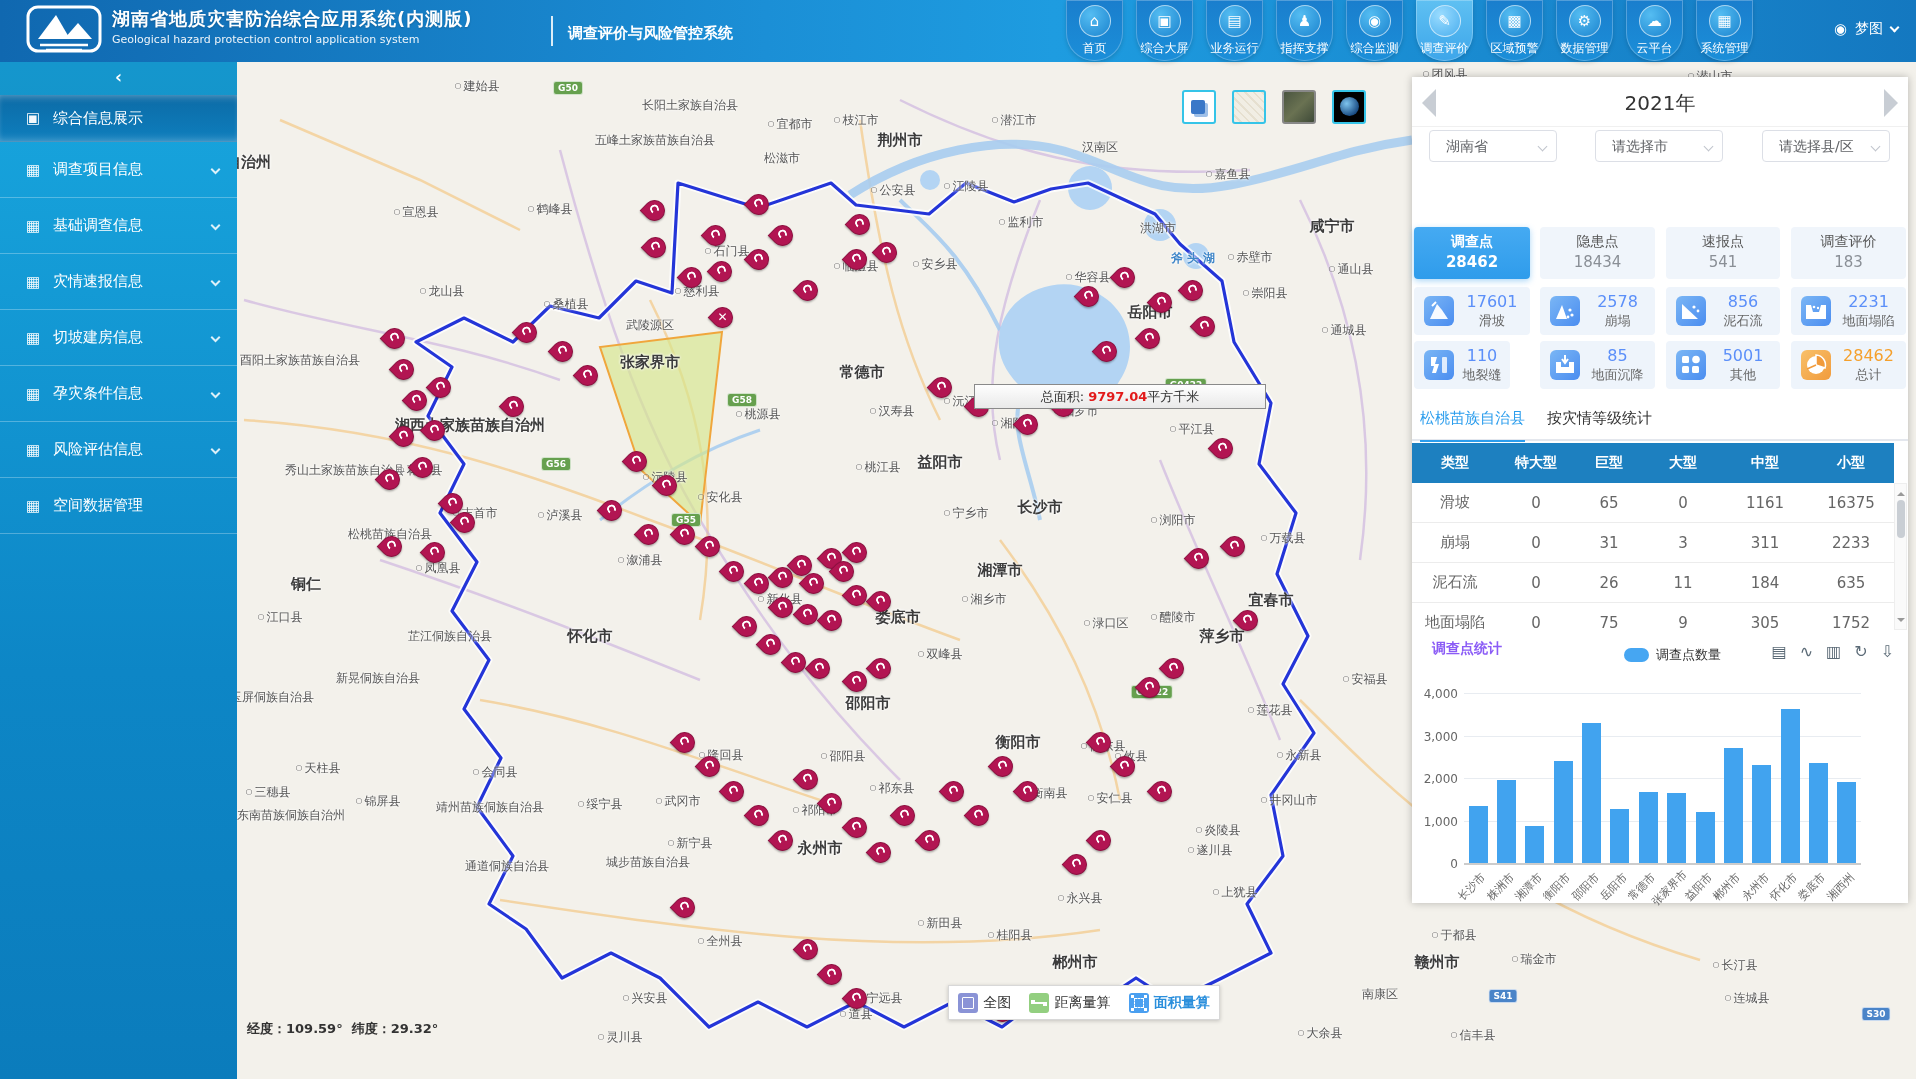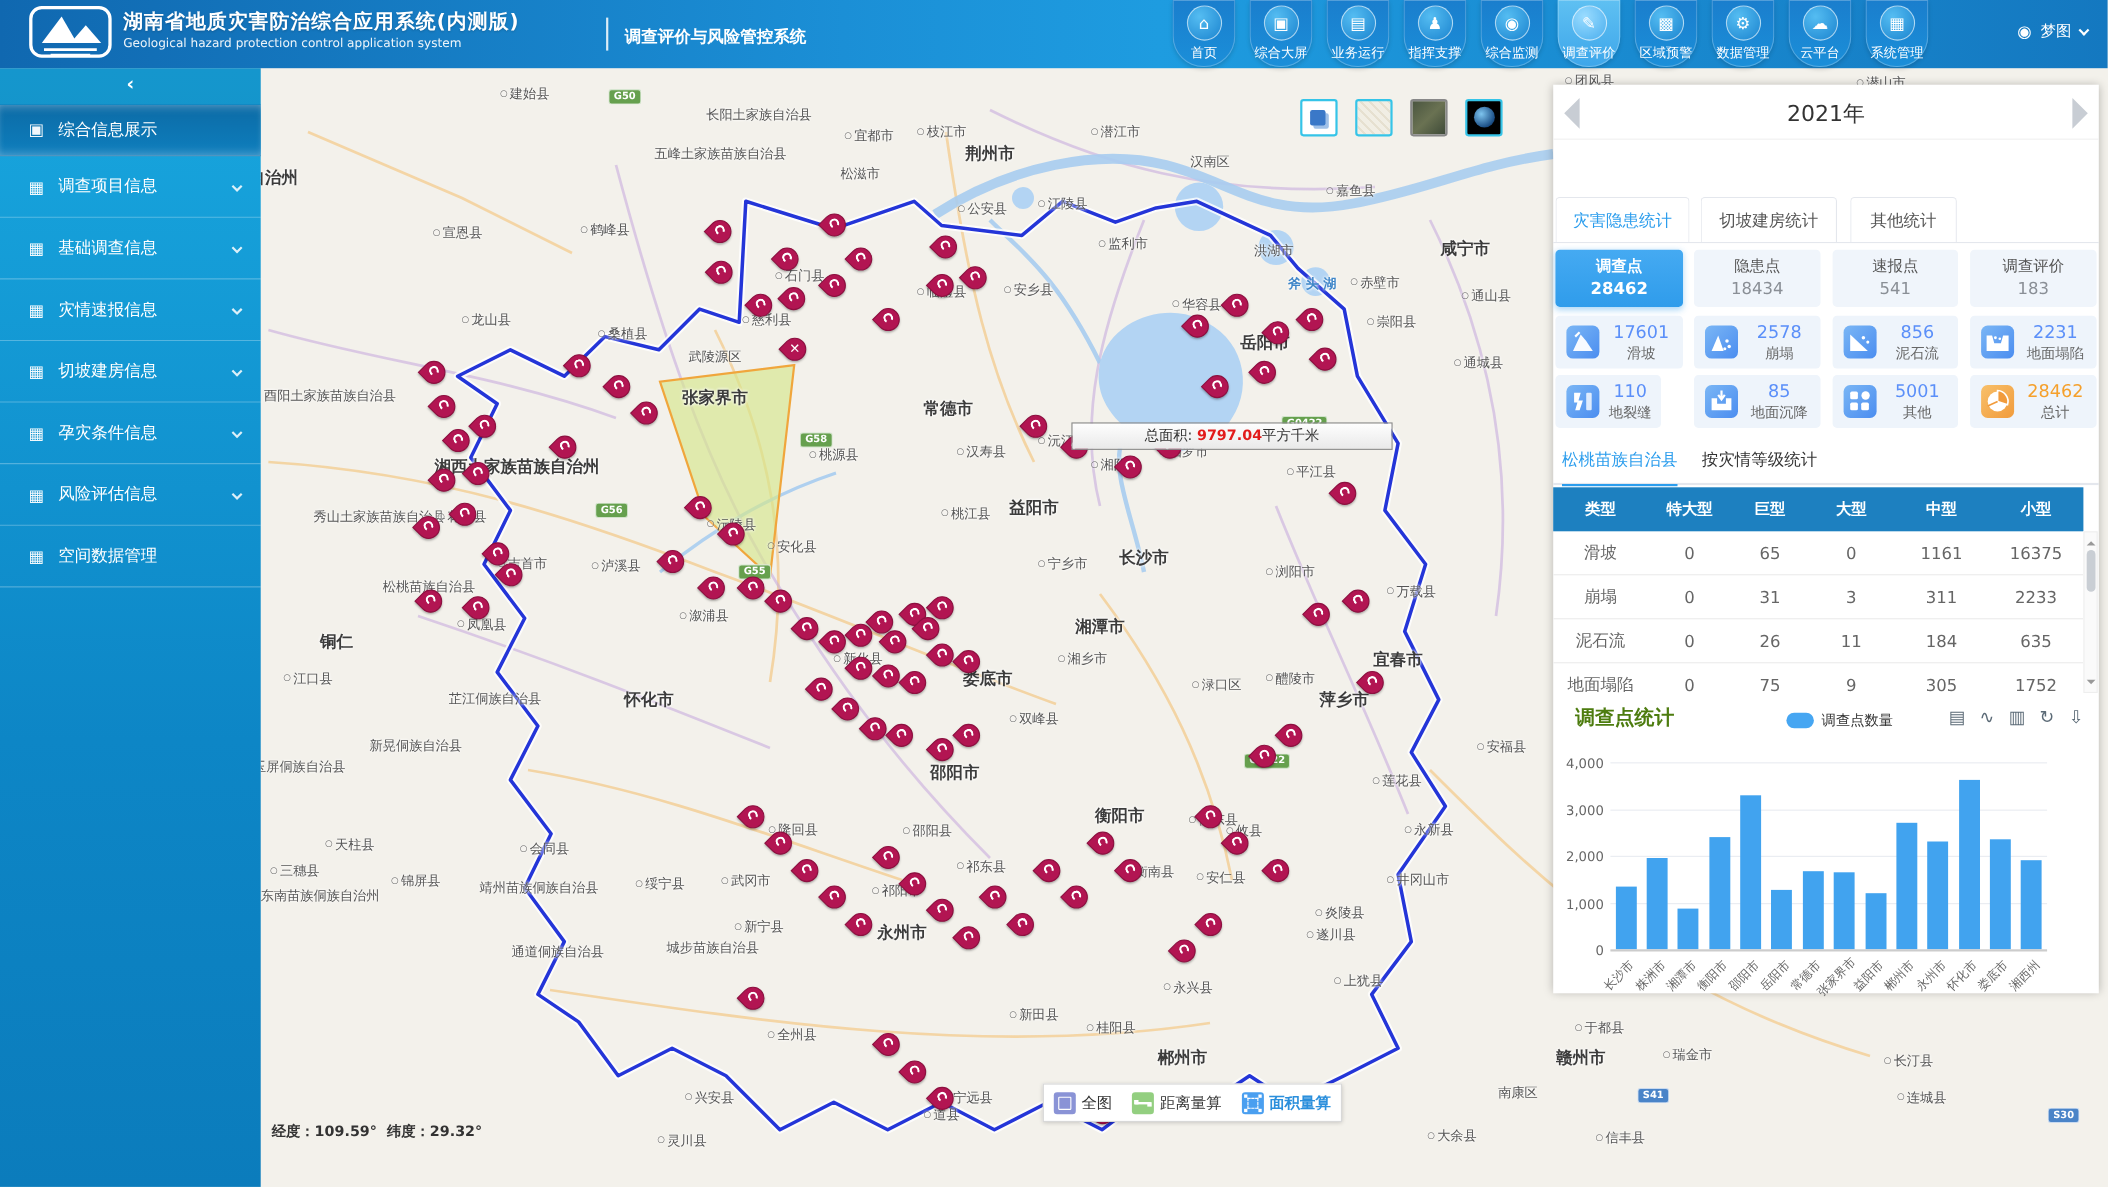--- a/index.html
+++ b/index.html
@@ -96,21 +96,21 @@
   .th{color:#fff;font-weight:bold;font-size:14px;text-align:center}
   #tbl-body{position:absolute;left:0;top:406px;width:482px;height:147px;overflow:hidden}
   .tr{display:flex;align-items:center;height:40px;border-bottom:1px solid #ececec}
   .td{font-size:15px;color:#666;text-align:center}
   #tbl-scroll{position:absolute;right:1px;top:406px;width:13px;height:147px;background:#fafafa;border:1px solid #eee}
   #tbl-scroll .sa{width:0;height:0;border:4px solid transparent;margin:3px auto}
   #tbl-scroll .up{border-bottom-color:#999;margin-top:4px}
   #tbl-scroll .dn{border-top-color:#999;position:absolute;bottom:0px;left:2px}
   #tbl-scroll .thumb{position:absolute;left:2px;top:16px;width:8px;height:38px;background:#c9ced4;border-radius:4px}
   #chart-sec{position:absolute;left:0;top:553px;width:100%;height:273px}
-  #chart-title{position:absolute;left:20px;top:10px;font-size:18px;font-weight:bold;color:#4d7c0f}
+  #chart-title{position:absolute;left:20px;top:10px;font-size:14px;font-weight:bold;color:#8b5cf6}
   #chart-legend{position:absolute;left:212px;top:16px;display:flex;align-items:center;gap:7px;cursor:pointer}
   #legend-swatch{width:25px;height:14px;border-radius:7px;background:#46a6f2}
   #legend-label{font-size:13px;color:#333}
   #chart-tools{position:absolute;right:14px;top:12px;display:flex;gap:13px;color:#5c6b77;font-size:16px}
   #chart-tools span{cursor:pointer}
   #plot{position:absolute;left:52px;top:63px;width:397px;height:170px}
   .gline{position:absolute;left:0;width:100%;height:1px;background:#e8ecf1}
   .ytick{position:absolute;width:40px;text-align:right;font-size:12px;color:#666;transform:translateY(-6px)}
   .bar{position:absolute;bottom:0;width:19px;background:#41a3ef}
   #xaxis{position:absolute;left:52px;top:233px;width:397px;height:2px;background:#ccc}
@@ -720,24 +720,24 @@
       </div>
     </div>
 </div>
 
 <div id="panel">
   <div id="year-row">
     <div id="yr-prev" class="yr-arrow"></div>
     <div id="year-text">2021年</div>
     <div id="yr-next" class="yr-arrow"></div>
   </div>
-  <div id="tab-row">
-      <div class="tab active" style="left: 2px; width: 122px;">灾害隐患统计</div>
-      <div class="tab" style="left: 134px; width: 124px;">切坡建房统计</div>
-      <div class="tab" style="left: 270px; width: 97px;">其他统计</div>
+  <div id="select-row">
+      <div class="sel" style="left: 17px;"><span>湖南省</span><span class="sel-chev"></span></div>
+      <div class="sel" style="left: 183px;"><span>请选择市</span><span class="sel-chev"></span></div>
+      <div class="sel" style="left: 350px;"><span>请选择县/区</span><span class="sel-chev"></span></div>
     </div>
   <div id="cards-row">
       <div class="sum-card active" style="left: 2px; width: 116px;">
         <div class="sc-l">调查点</div>
         <div class="sc-v">28462</div>
       </div>
       <div class="sum-card" style="left: 128px; width: 115px;">
         <div class="sc-l">隐患点</div>
         <div class="sc-v">18434</div>
       </div>

